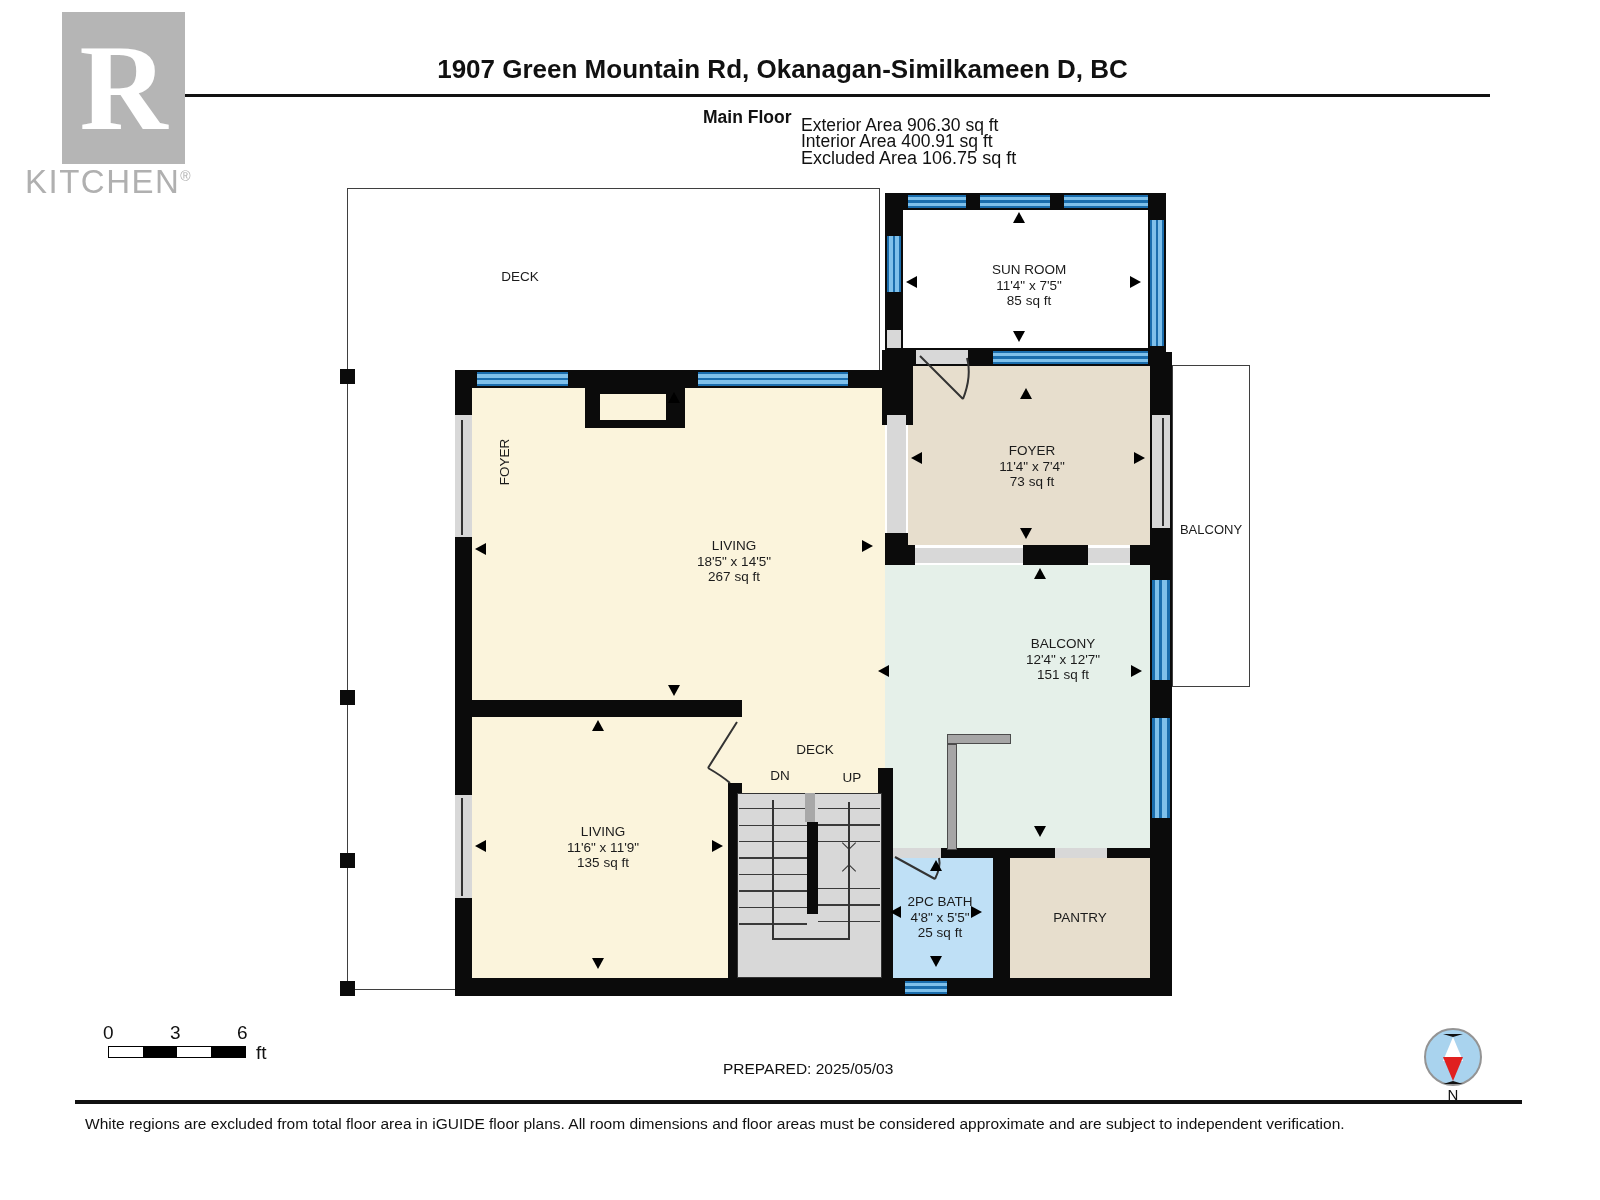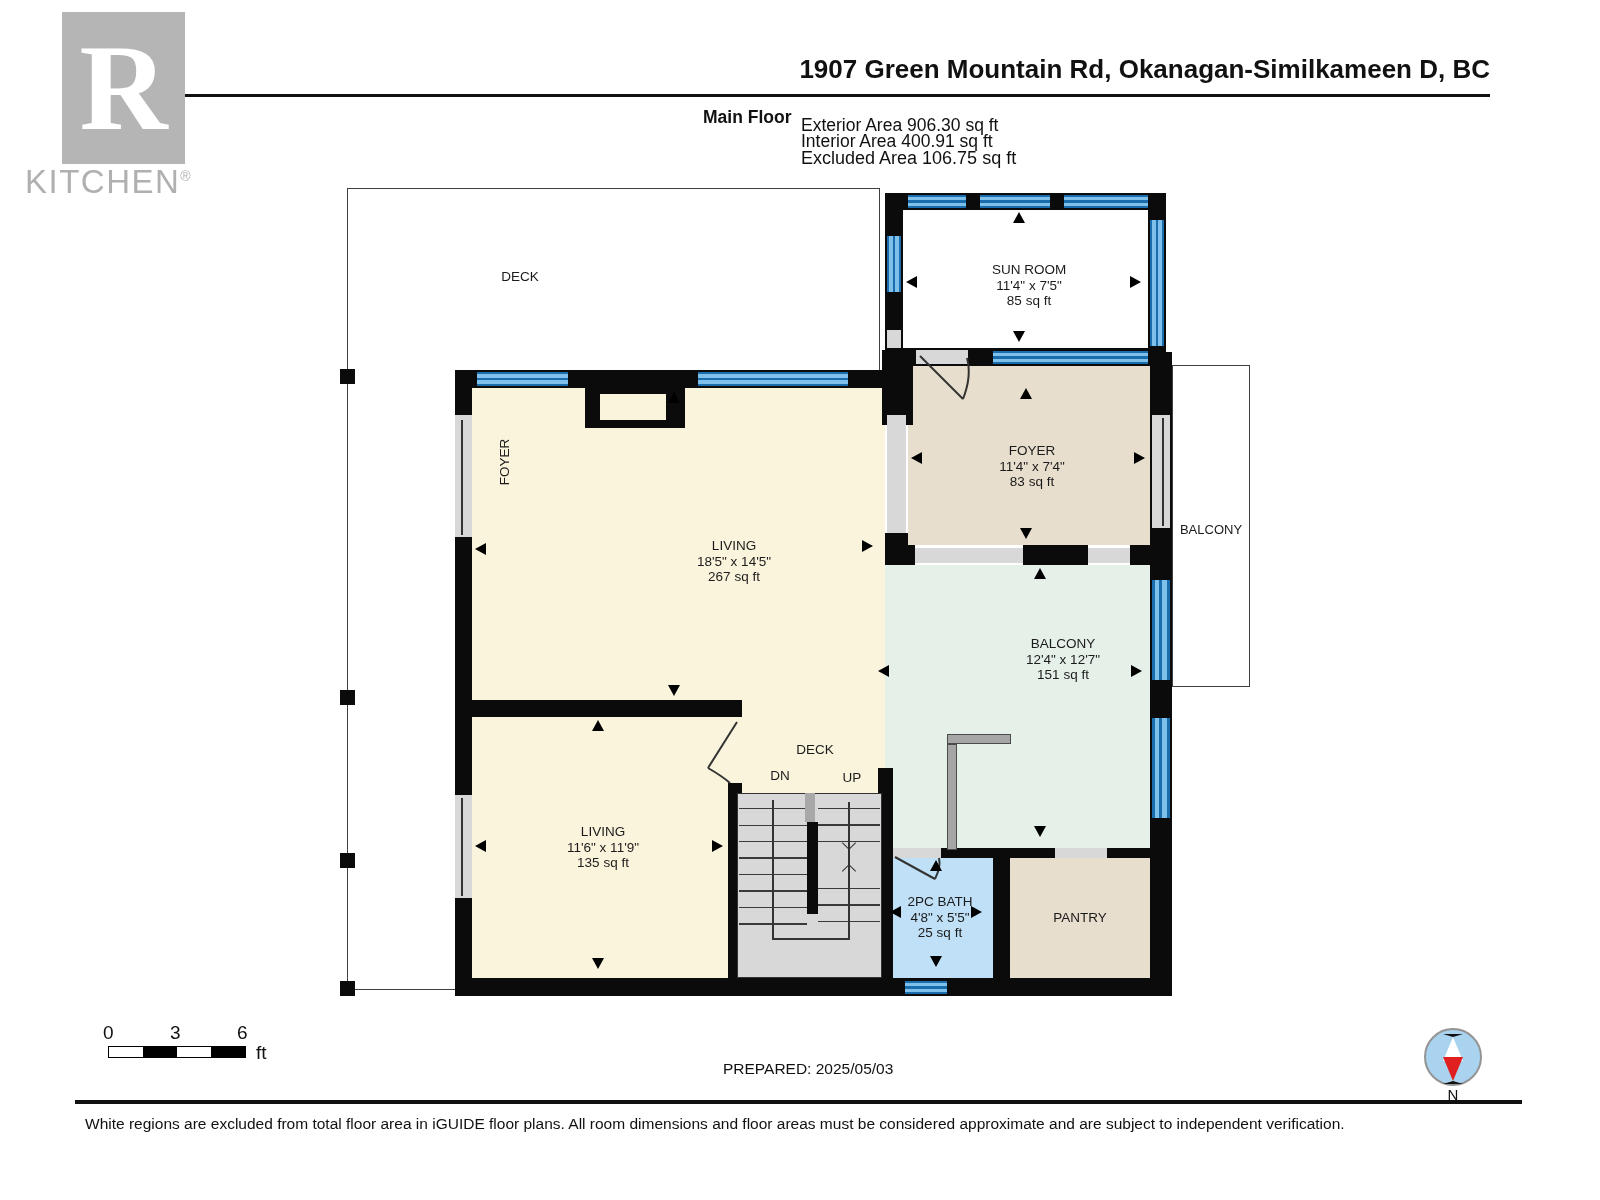--- a/index.html
+++ b/index.html
@@ -40,21 +40,21 @@
 <div class="abs" style="left:75px;top:94px;width:1415px;height:3px;background:#111"></div>
 
 <div class="abs" style="left:62px;top:12px;width:123px;height:152px;background:#b5b5b5;
             display:flex;align-items:center;justify-content:center">
   <span style="font-family:'Liberation Serif',serif;font-weight:bold;font-size:122px;color:#fff;line-height:1">R</span>
 </div>
 <div class="abs" style="left:25px;top:163px;font-size:33px;color:#b0b0b0;letter-spacing:1.5px">
   <span>KITCHEN</span><sup style="font-size:14px">®</sup>
 </div>
 
-<div class="abs" style="left:75px;top:54px;width:1415px;text-align:right;font-size:26px;font-weight:bold">1907 Green Mountain Rd, Okanagan-Similkameen D, BC</div>
+<div class="abs" style="left:75px;top:54px;width:1415px;text-align:center;font-size:26px;font-weight:bold">1907 Green Mountain Rd, Okanagan-Similkameen D, BC</div>
 
 <div class="abs" style="left:703px;top:107px;font-size:17.5px;font-weight:bold">Main Floor</div>
 <div class="abs" style="left:801px;top:115px;font-size:17.5px">Exterior Area 906.30 sq ft</div>
 <div class="abs" style="left:801px;top:131px;font-size:17.5px">Interior Area 400.91 sq ft</div>
 <div class="abs" style="left:801px;top:148px;font-size:18px">Excluded Area 106.75 sq ft</div>
 
 <div class="outline" style="left:347px;top:188px;width:533px;height:802px;border-width:1.5px"></div>
 <div class="outline" style="left:1172px;top:365px;width:78px;height:322px;border-width:1.5px"></div>
 <div class="post" style="left:340px;top:369px"></div>
 <div class="post" style="left:340px;top:690px"></div>
@@ -178,21 +178,21 @@
   <span>SUN ROOM</span>
     <span>11'4" x 7'5"</span>
     <span>85 sq ft</span>
   </div>
 <div class="lbl" style="left:505px;top:462px;transform:translate(-50%,-50%) rotate(-90deg)">
   <span>FOYER</span>
   </div>
 <div class="lbl" style="left:1032px;top:466px">
   <span>FOYER</span>
     <span>11'4" x 7'4"</span>
-    <span>83 sq ft</span>
+    <span>73 sq ft</span>
   </div>
 <div class="lbl" style="left:1211px;top:530px;font-size:13px">
   <span>BALCONY</span>
   </div>
 <div class="lbl" style="left:734px;top:561px">
   <span>LIVING</span>
     <span>18'5" x 14'5"</span>
     <span>267 sq ft</span>
   </div>
 <div class="lbl" style="left:1063px;top:659px">

